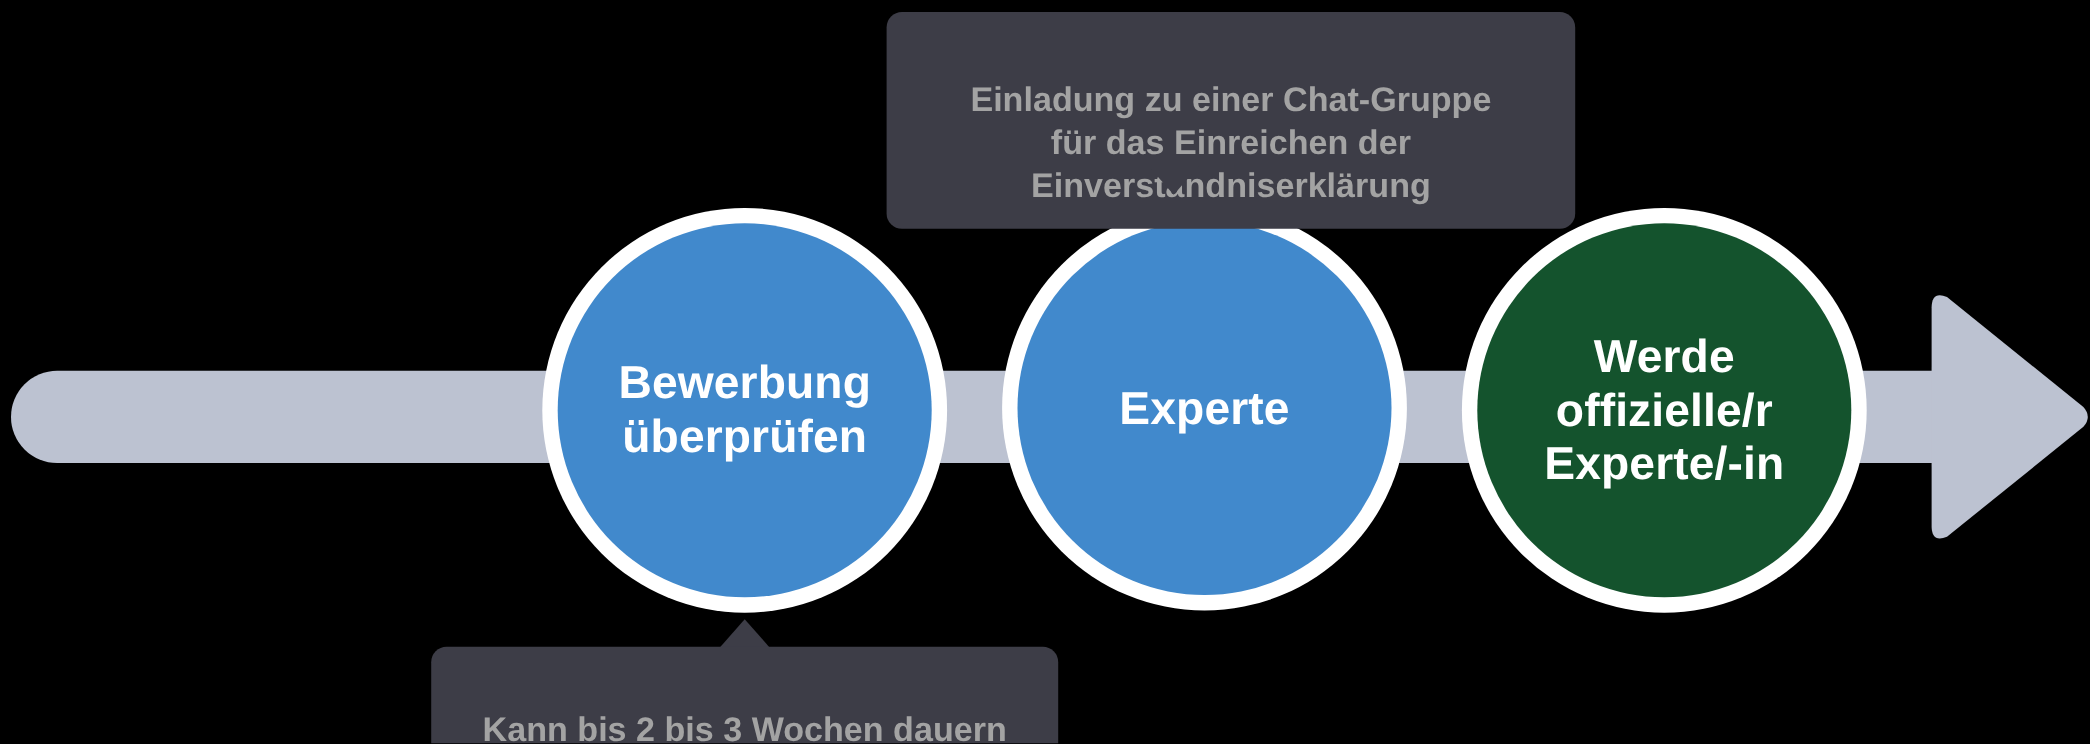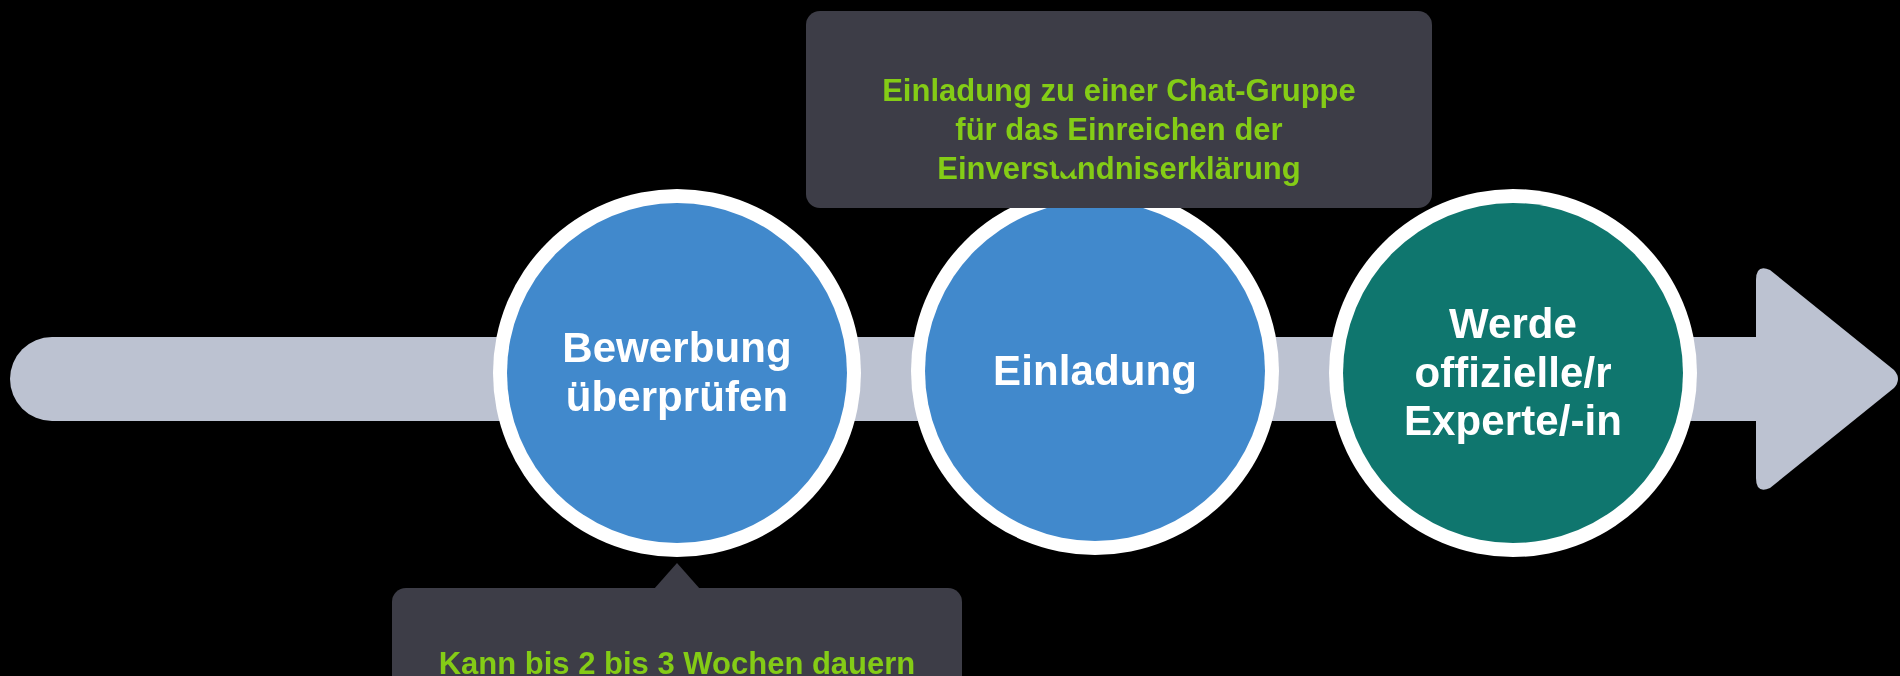--- a/index.html
+++ b/index.html
@@ -48,37 +48,37 @@
   }
   .node-inner {
     width: 340px;
     height: 340px;
     border-radius: 50%;
     display: flex;
     align-items: center;
     justify-content: center;
     text-align: center;
   }
-  .node-green .node-inner { background: #0f766e; }
+  .node-green .node-inner { background: #14532d; }
   .node-blue  .node-inner { background: #4189cc; }
   .node-label {
     color: #ffffff;
     font-size: 42px;
     font-weight: 600;
     line-height: 1.16;
     letter-spacing: 0.1px;
     padding: 0 12px;
     white-space: pre-line;
   }
 
   
   .tooltip {
     position: absolute;
     background: #3d3d47;
-    color: #84cc16;
+    color: #a3a3a3;
     border-radius: 14px;
     font-weight: 700;
     text-align: center;
     line-height: 1.26;
     white-space: pre-line;
   }
   .tooltip-top {
     left: 806px;
     top: 11px;
     width: 590px;
@@ -128,21 +128,21 @@
 
   <div class="node node-blue" style="left:493px; top:189px;">
     <div class="node-inner">
       <span class="node-label">Bewerbung
 überprüfen</span>
     </div>
   </div>
 
   <div class="node node-blue" style="left:911px; top:187px;">
     <div class="node-inner">
-      <span class="node-label">Einladung</span>
+      <span class="node-label">Experte</span>
     </div>
   </div>
 
   <div class="node node-green" style="left:1329px; top:189px;">
     <div class="node-inner">
       <span class="node-label">Werde
 offizielle/r
 Experte/-in</span>
     </div>
   </div>

